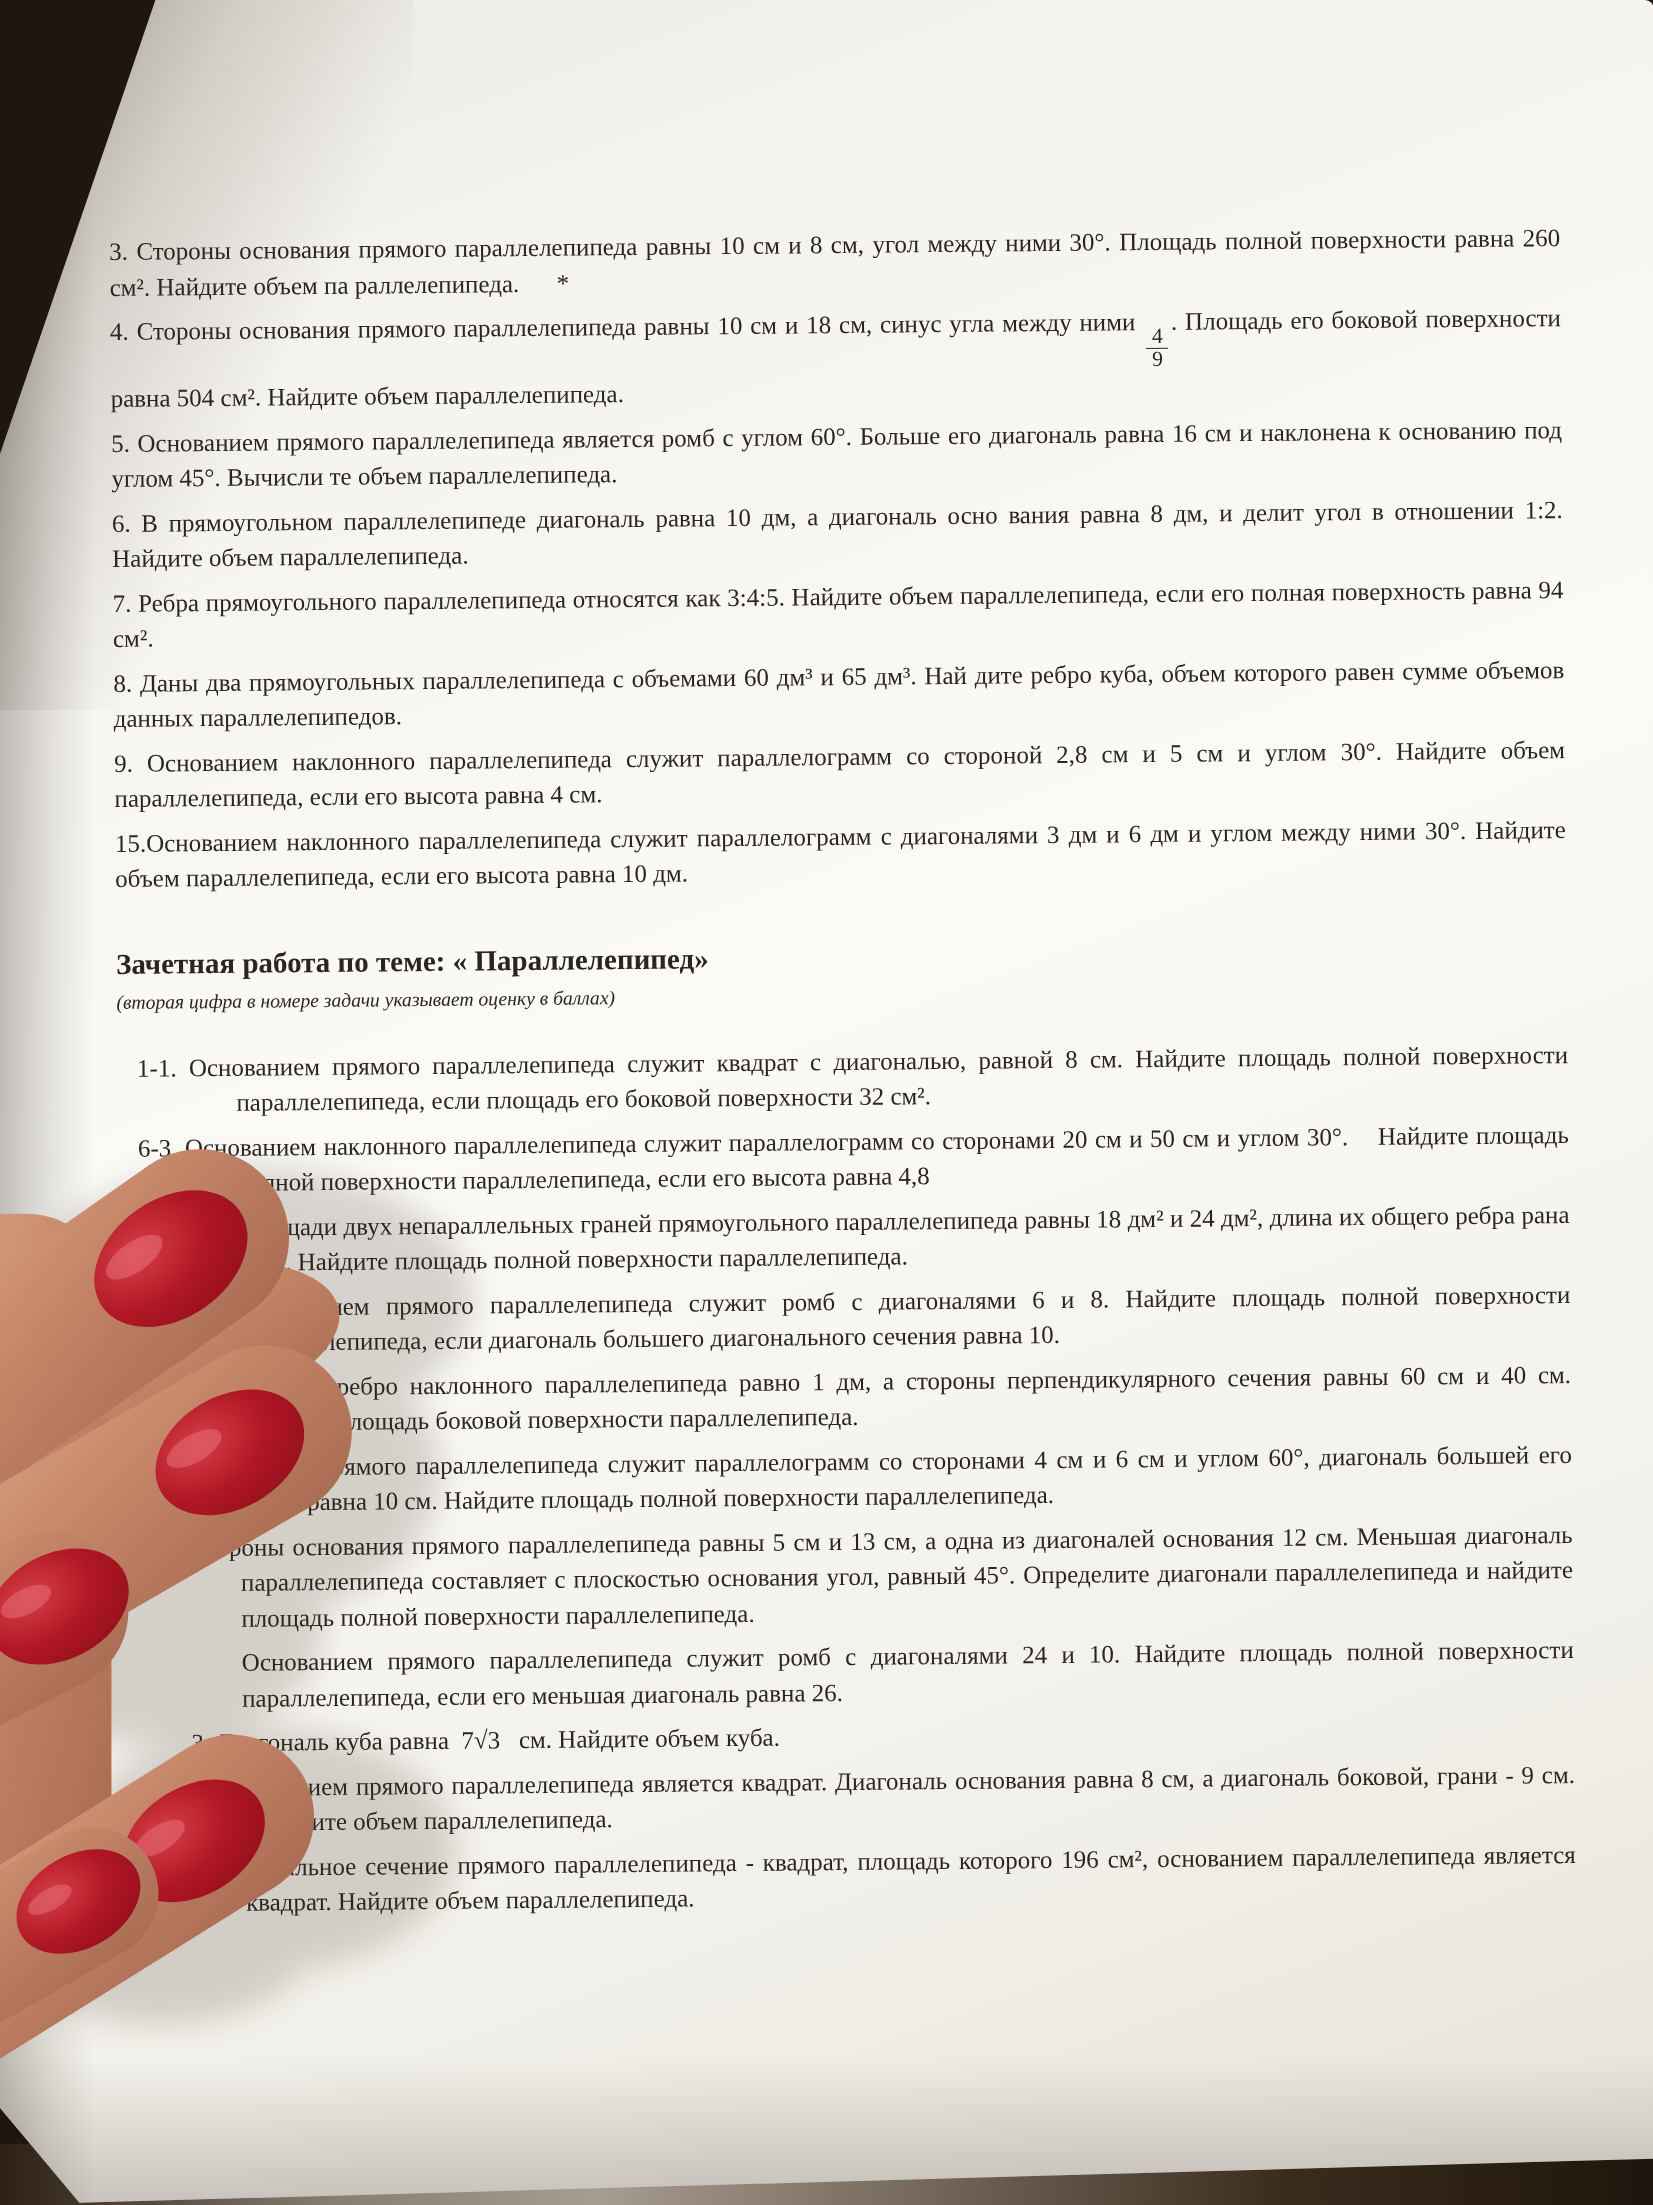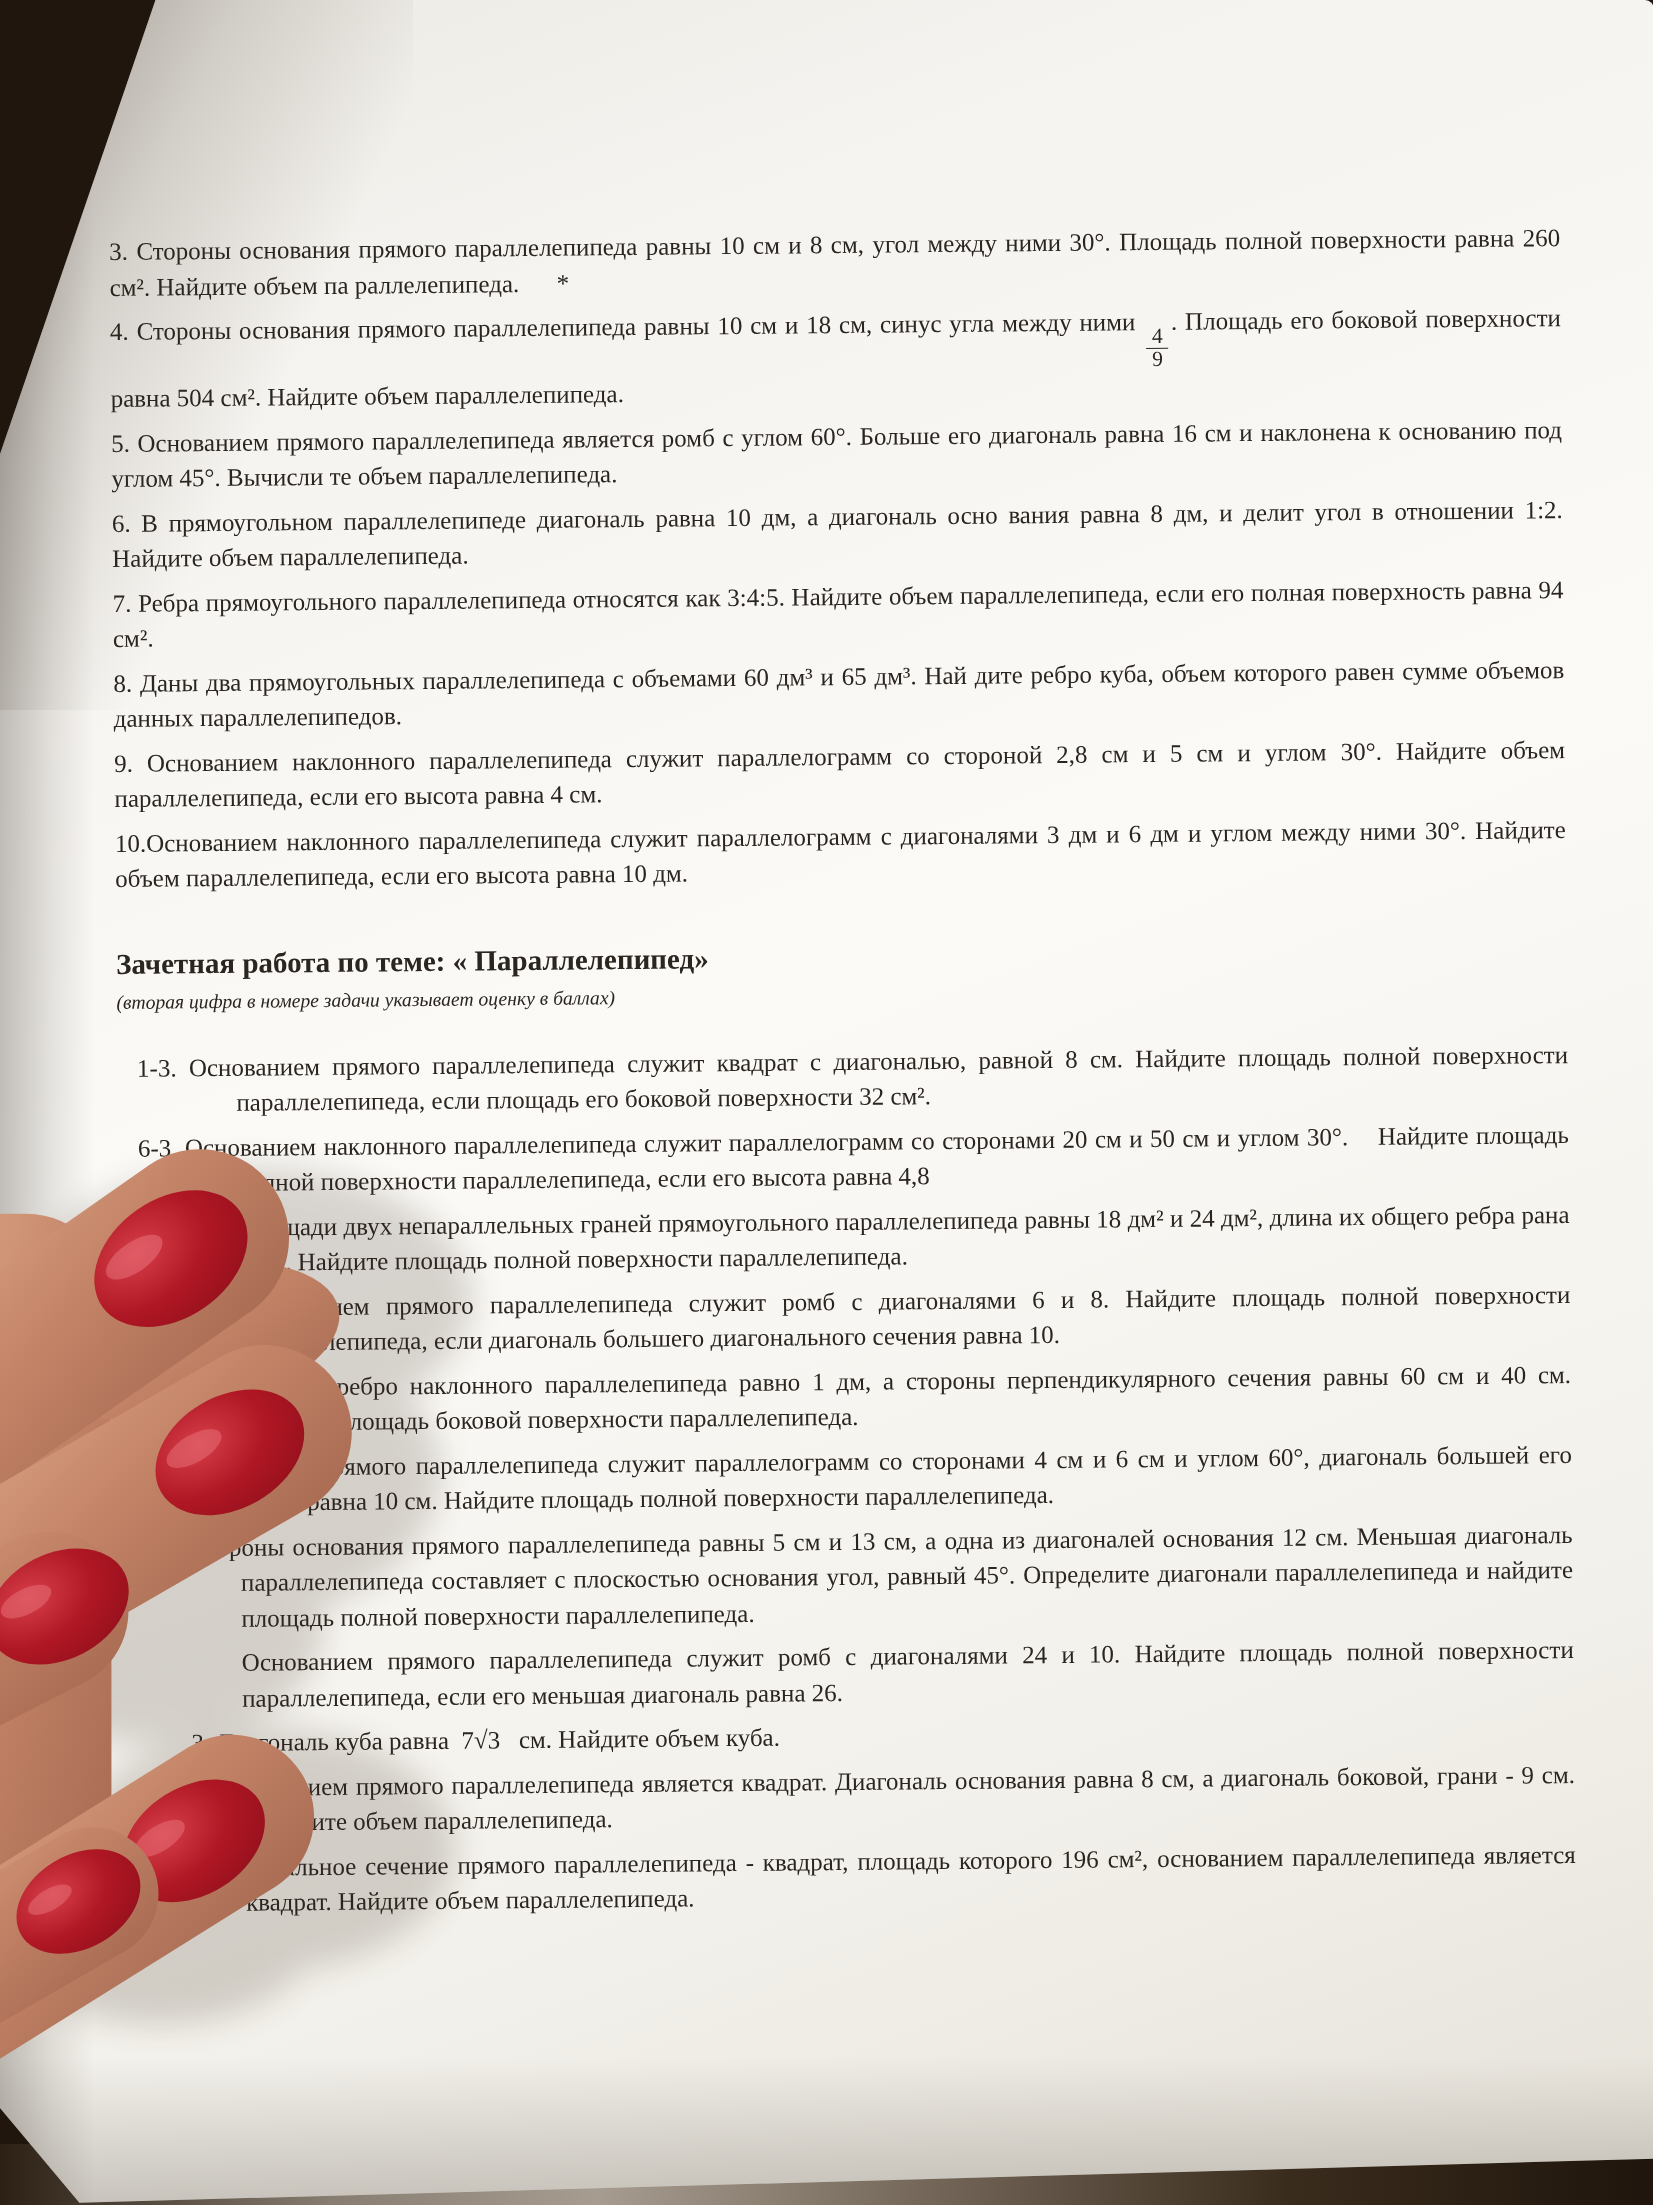--- a/index.html
+++ b/index.html
@@ -91,30 +91,30 @@
       </p>
       <p class="prob">
         <span class="num">8.</span>
         <span>Даны два прямоугольных параллелепипеда с объемами 60 дм³ и 65 дм³. Най дите ребро куба, объем которого равен сумме объемов данных параллелепипедов.</span>
       </p>
       <p class="prob">
         <span class="num">9.</span>
         <span>Основанием наклонного параллелепипеда служит параллелограмм со стороной 2,8 см и 5 см и углом 30°. Найдите объем параллелепипеда, если его высота равна 4 см.</span>
       </p>
       <p class="prob">
-        <span class="num">10.</span><span>Основанием наклонного параллелепипеда служит параллелограмм с диагоналями 3 дм и 6 дм и углом между ними 30°. Найдите объем параллелепипеда, если его высота равна 10 дм.</span>
+        <span class="num">15.</span><span>Основанием наклонного параллелепипеда служит параллелограмм с диагоналями 3 дм и 6 дм и углом между ними 30°. Найдите объем параллелепипеда, если его высота равна 10 дм.</span>
       </p>
     </div>
 
     <h2 class="head">Зачетная работа по теме: « Параллелепипед»</h2>
     <div class="subhead">(вторая цифра в номере задачи указывает оценку в баллах)</div>
 
     <div class="sec2">
       <p class="prob hang">
-        <span class="num">1-3.</span>
+        <span class="num">1-1.</span>
         <span>Основанием прямого параллелепипеда служит квадрат с диагональю, равной 8 см. Найдите площадь полной поверхности параллелепипеда, если площадь его боковой поверхности 32 см².</span>
       </p>
       <p class="prob hang">
         <span class="num">6-3.</span>
         <span>Основанием наклонного параллелепипеда служит параллелограмм со сторонами 20 см и 50 см и углом 30°.&nbsp;&nbsp;&nbsp; Найдите площадь полной поверхности параллелепипеда, если его высота равна 4,8</span>
       </p>
       <p class="prob hang nonum">
         <span class="num"></span><span>Площади двух непараллельных граней прямоугольного параллелепипеда равны 18 дм² и 24 дм², длина их общего ребра рана 6 дм. Найдите площадь полной поверхности параллелепипеда.</span>
       </p>
       <p class="prob hang nonum">

